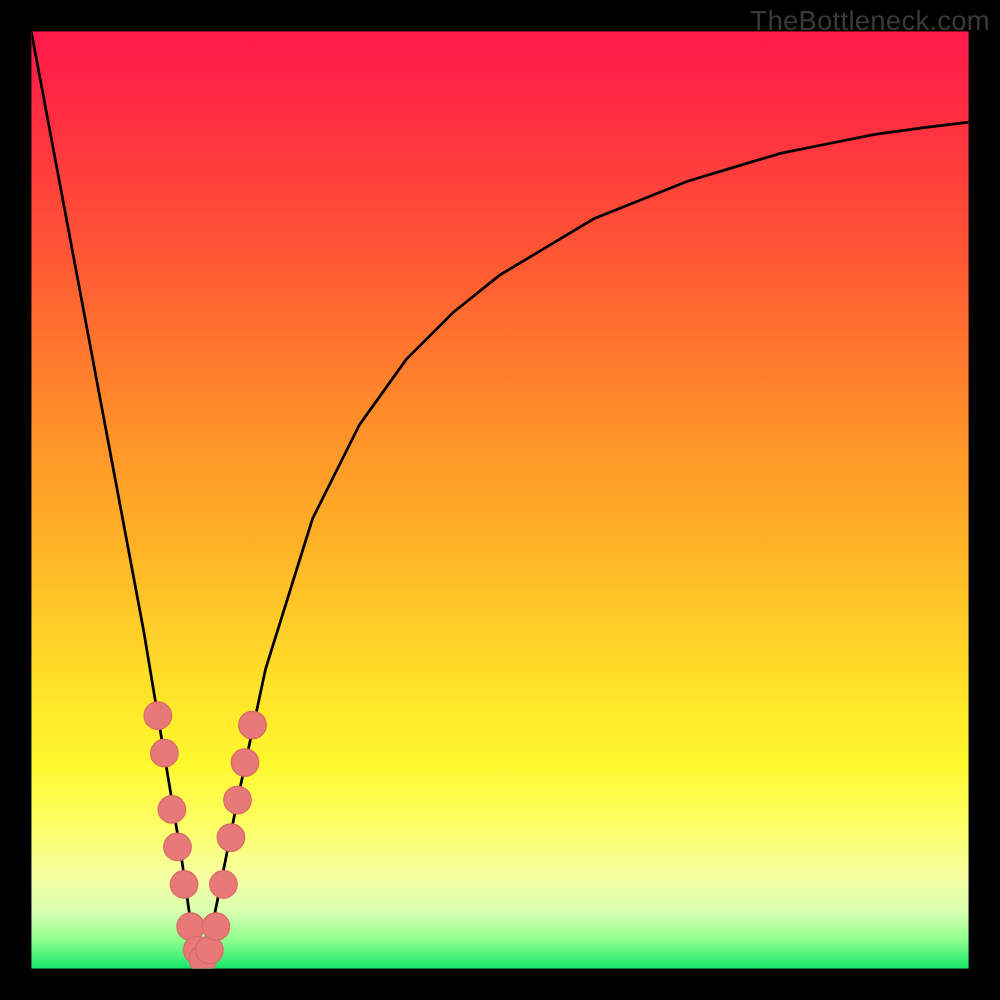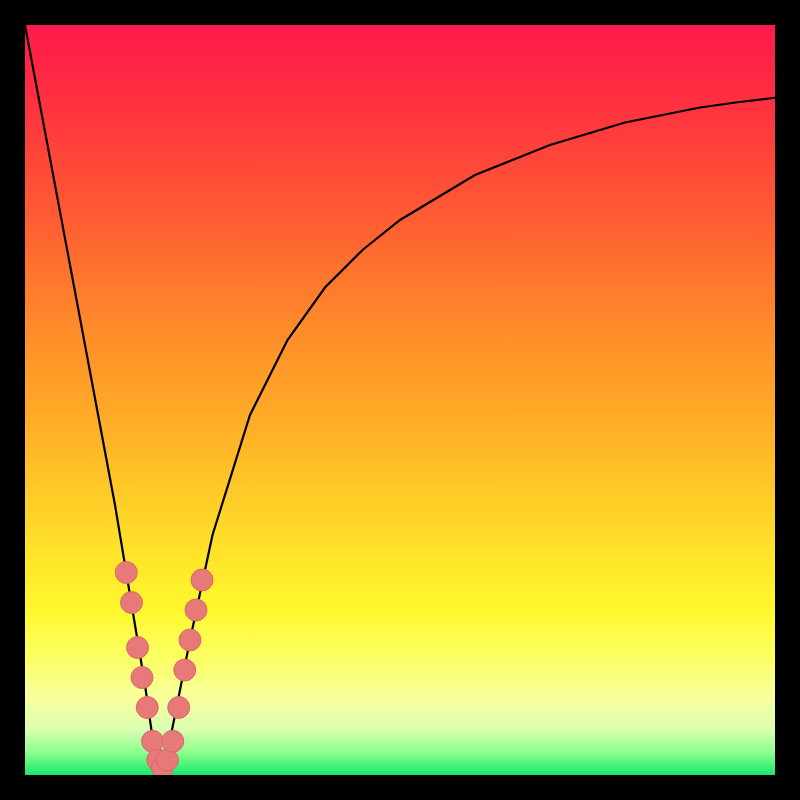--- a/index.html
+++ b/index.html
@@ -82,13 +82,14 @@
           <circle cx="147.75" cy="716.25" r="11" fill="#e77a78" stroke="#d86a68" stroke-width="1"></circle>
           <circle cx="153.75" cy="682.50" r="11" fill="#e77a78" stroke="#d86a68" stroke-width="1"></circle>
           <circle cx="159.75" cy="645.00" r="11" fill="#e77a78" stroke="#d86a68" stroke-width="1"></circle>
           <circle cx="165.00" cy="615.00" r="11" fill="#e77a78" stroke="#d86a68" stroke-width="1"></circle>
           <circle cx="171.00" cy="585.00" r="11" fill="#e77a78" stroke="#d86a68" stroke-width="1"></circle>
           <circle cx="177.00" cy="555.00" r="11" fill="#e77a78" stroke="#d86a68" stroke-width="1"></circle>
         </g>
     </svg>
   </div>
 
+  <div class="watermark">TheBottleneck.com</div>
 </div>
 
 </body></html>

